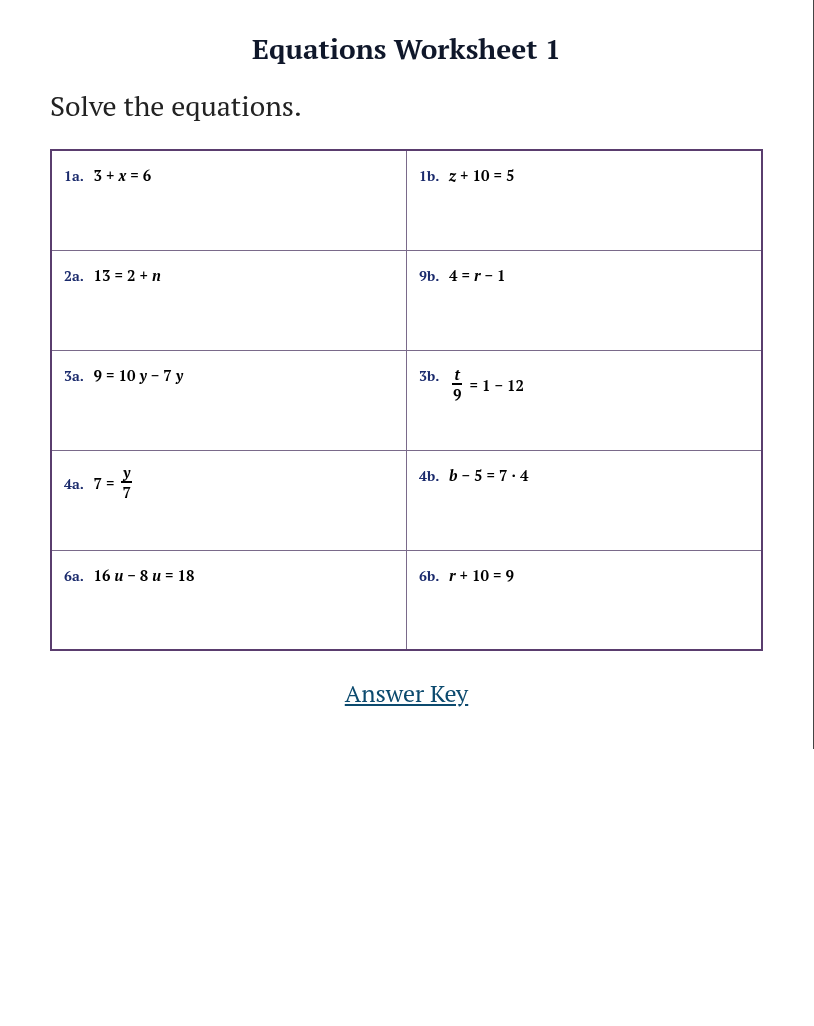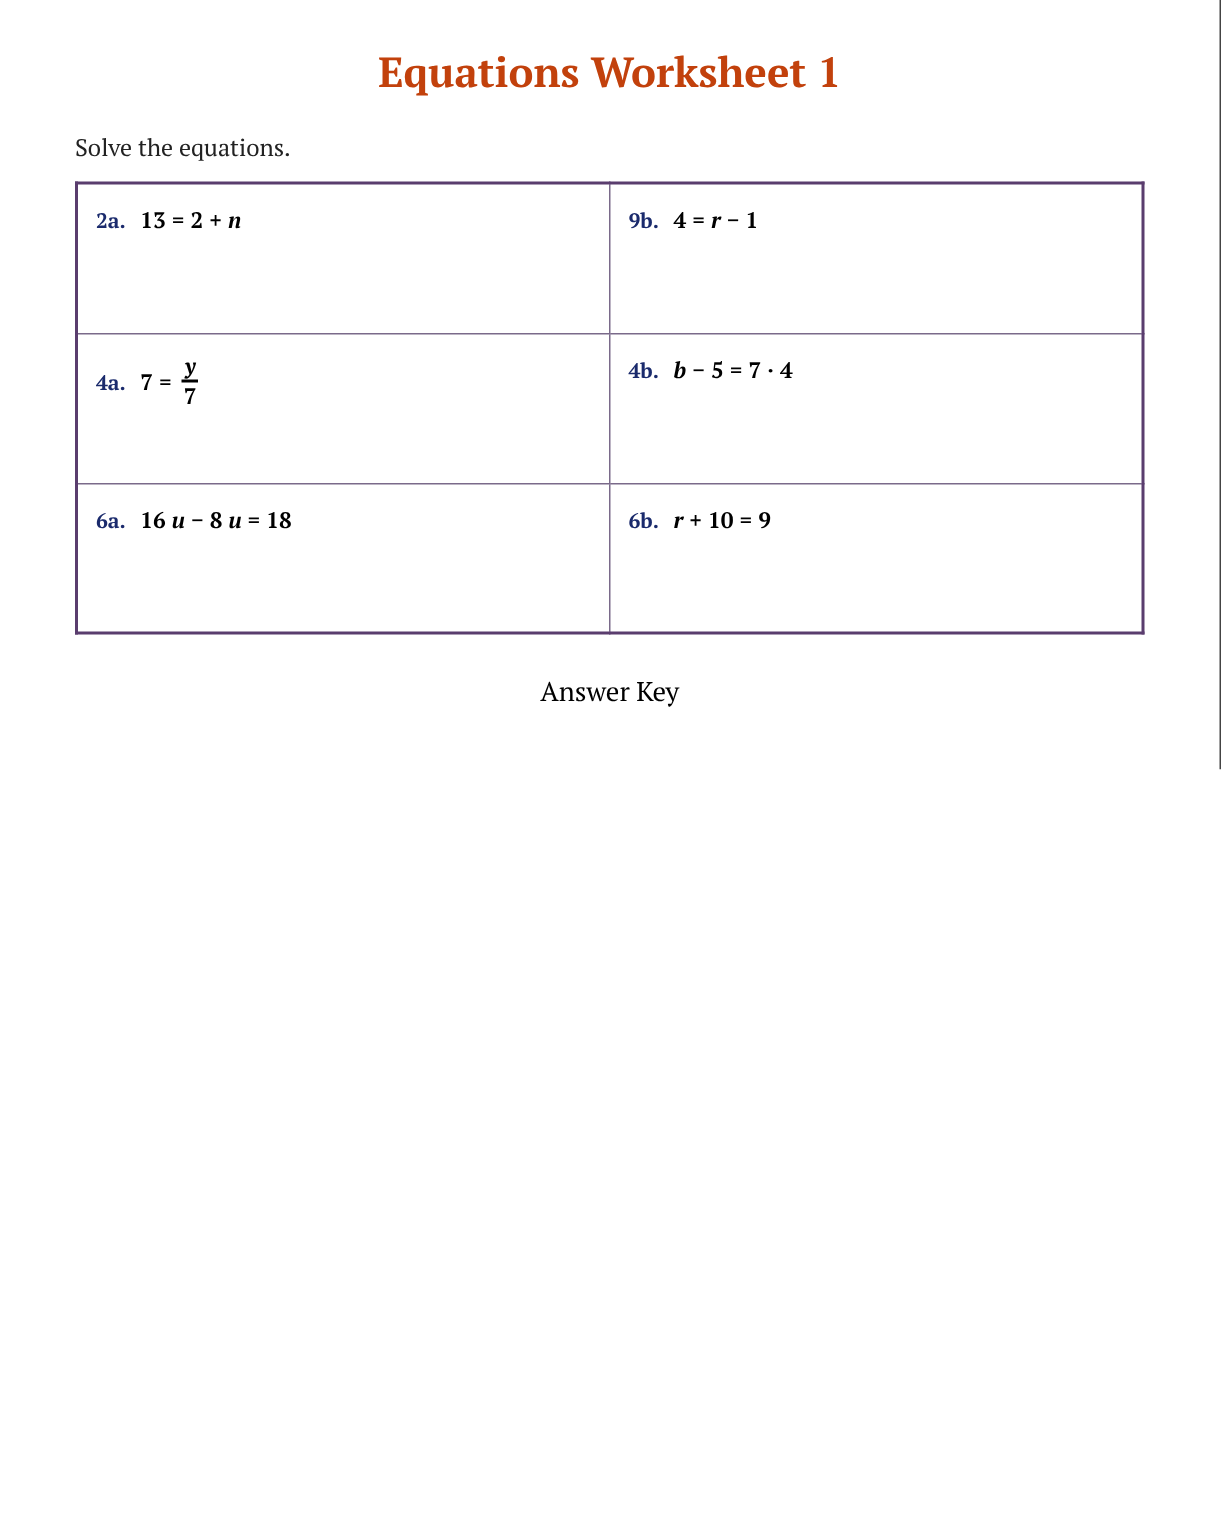--- a/index.html
+++ b/index.html
@@ -10,29 +10,29 @@
     background: #fff;
     color: #000;
     width: 814px;
   }
   .page {
     padding: 30px 50px 40px 50px;
     border-right: 1px solid #444;
   }
   .title {
     text-align: center;
-    color: #c2410c;
+    color: #0f172a;
     font-weight: bold;
     font-size: 28px;
     margin: 0 0 20px 0;
   }
   .instructions {
-    font-size: 16px;
+    font-size: 28px;
     color: #222;
-    margin-bottom: 12px;
+    margin-bottom: 25px;
   }
   table.worksheet {
     width: 100%;
     border-collapse: collapse;
     border: 2px solid #5a3d6e;
   }
   table.worksheet td {
     border: 1px solid #7a6a8a;
     vertical-align: top;
     padding: 14px 12px 14px 12px;
@@ -77,48 +77,87 @@
   }
   .frac .den {
     padding: 1px 2px 0 2px;
     font-weight: bold;
   }
   .answer-key {
     text-align: center;
     margin-top: 26px;
   }
   .answer-key a {
-    color: #000000;
-    font-size: 18px;
+    color: #0c4a6e;
+    font-size: 24px;
+    text-decoration: underline;
     cursor: pointer;
   }
 </style>
 </head>
 <body>
 
 <div class="page">
   <h1 class="title">Equations Worksheet 1</h1>
   <div class="instructions">Solve the equations.</div>
 
   <table class="worksheet">
     <tbody>
+        <tr>
+      <td>
+        <span class="label">1a.</span>
+        <span class="equation eqwrap">
+          <span>3 + </span>
+              <span class="var">x</span>
+              <span>   =   6</span>
+        </span>
+      </td>
+      <td>
+        <span class="label">1b.</span>
+        <span class="equation eqwrap">
+          <span class="var">z</span>
+              <span> + 10   =   5</span>
+        </span>
+      </td>
+    </tr>
     <tr>
       <td>
         <span class="label">2a.</span>
         <span class="equation eqwrap">
           <span>13   =   2 + </span>
               <span class="var">n</span>
         </span>
       </td>
       <td>
         <span class="label">9b.</span>
         <span class="equation eqwrap">
           <span>4   =   </span>
               <span class="var">r</span>
               <span> − 1</span>
+        </span>
+      </td>
+    </tr>
+    <tr>
+      <td class="tall">
+        <span class="label">3a.</span>
+        <span class="equation eqwrap">
+          <span>9   =   10</span>
+              <span class="var">y</span>
+              <span> − 7</span>
+              <span class="var">y</span>
+        </span>
+      </td>
+      <td class="tall">
+        <span class="label">3b.</span>
+        <span class="equation eqwrap">
+          <span class="frac">
+            <span class="num var">t</span>
+            <span class="den">9</span>
+          </span>
+          <span>   =   1 − 12</span>
         </span>
       </td>
     </tr>
     <tr>
       <td class="xtall">
         <span class="label">4a.</span>
         <span class="equation eqwrap">
           <span>7   =   </span>
           <span class="frac">
             <span class="num var">y</span>

